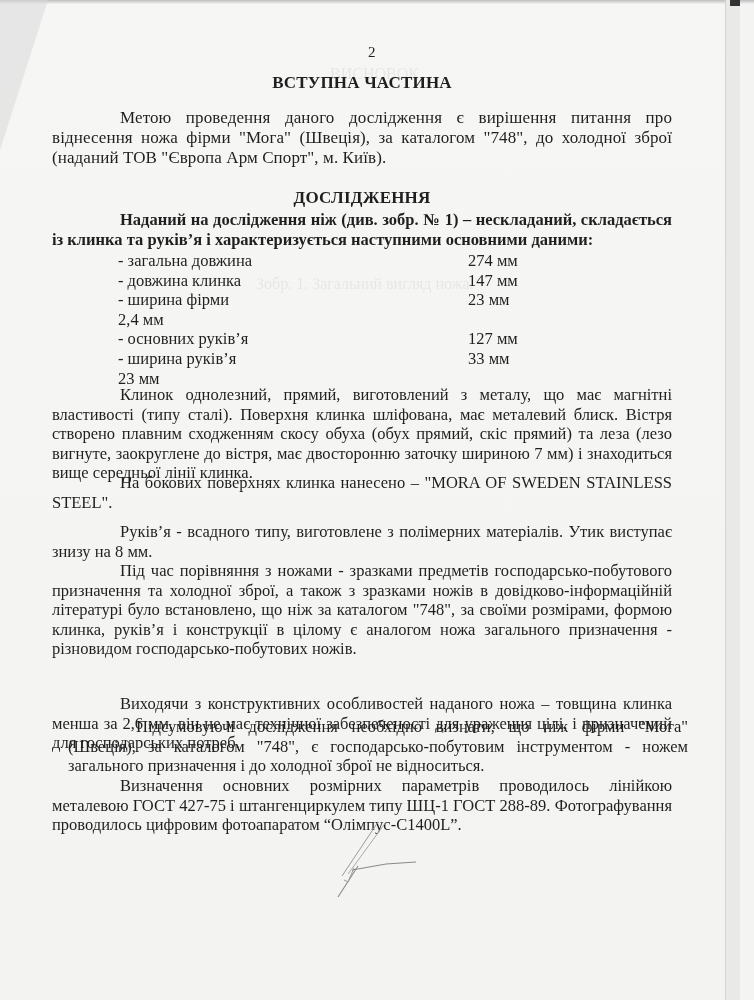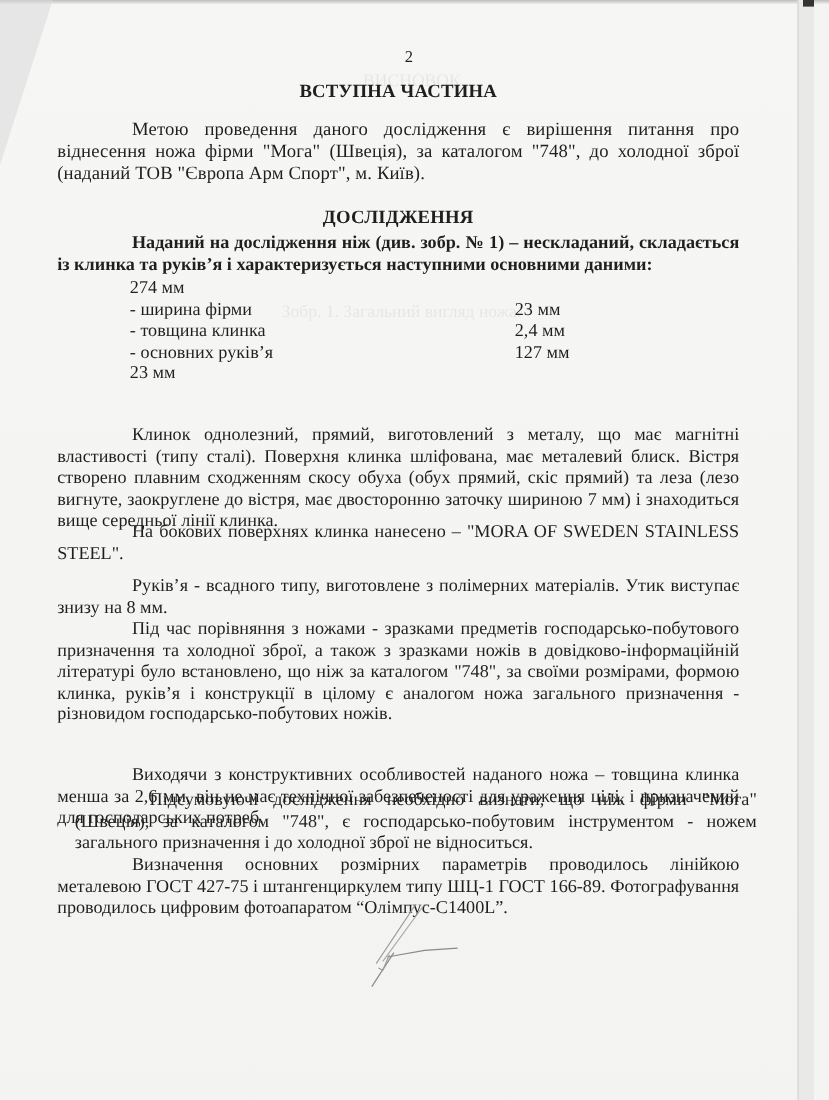--- a/index.html
+++ b/index.html
@@ -56,46 +56,54 @@
     <div class="pagenum" style="left:316px;">2</div>
 
     <div class="block h" style="top:73px;">ВСТУПНА ЧАСТИНА</div>
     <p class="block p ind intro" style="top:108px;line-height:20px;">Метою проведення даного дослідження є вирішення питання про віднесення ножа фірми "Мога" (Швеція), за каталогом "748", до холодної зброї (наданий ТОВ "Європа Арм Спорт", м. Київ).</p>
 
     <div class="block h" style="top:188px;">ДОСЛІДЖЕННЯ</div>
     <p class="block p ind" style="top:210px;line-height:20px;font-weight:bold;">Наданий на дослідження ніж (див. зобр. № 1) – нескладаний, складається із клинка та руків’я і характеризується наступними основними даними:</p>
 
     <div class="spec" style="top:251px;left:66px;">
       <div class="spec-row">
+          <span class="spec-label">- загальна довжина</span>
           <span class="spec-value">274 мм</span>
+        </div>
+      <div class="spec-row">
+          <span class="spec-label">- довжина клинка</span>
+          <span class="spec-value">147 мм</span>
         </div>
       <div class="spec-row">
           <span class="spec-label">- ширина фірми</span>
           <span class="spec-value">23 мм</span>
         </div>
       <div class="spec-row">
-          <span class="spec-label">- товщина клинка</span>
           <span class="spec-value">2,4 мм</span>
         </div>
       <div class="spec-row">
           <span class="spec-label">- основних руків’я</span>
           <span class="spec-value">127 мм</span>
+        </div>
+      <div class="spec-row">
+          <span class="spec-label">- ширина руків’я</span>
+          <span class="spec-value">33 мм</span>
         </div>
       <div class="spec-row">
           <span class="spec-value">23 мм</span>
         </div>
     </div>
 
     <p class="block p ind" style="top:385px;line-height:19.5px;">Клинок однолезний, прямий, виготовлений з металу, що має магнітні властивості (типу сталі). Поверхня клинка шліфована, має металевий блиск. Вістря створено плавним сходженням скосу обуха (обух прямий, скіс прямий) та леза (лезо вигнуте, заокруглене до вістря, має двосторонню заточку шириною 7 мм) і знаходиться вище середньої лінії клинка.</p>
     <p class="block p ind" style="top:473px;line-height:19.5px;">На бокових поверхнях клинка нанесено – "MORA OF SWEDEN STAINLESS STEEL".</p>
     <p class="block p ind" style="top:522px;line-height:19.5px;">Руків’я - всадного типу, виготовлене з полімерних матеріалів. Утик виступає знизу на 8 мм.</p>
     <p class="block p ind" style="top:561px;line-height:19.5px;">Під час порівняння з ножами - зразками предметів господарсько-побутового призначення та холодної зброї, а також з зразками ножів в довідково-інформаційній літературі було встановлено, що ніж за каталогом "748", за своїми розмірами, формою клинка, руків’я і конструкції в цілому є аналогом ножа загального призначення - різновидом господарсько-побутових ножів.</p>
     <p class="block p ind" style="top:694px;line-height:19.5px;">Виходячи з конструктивних особливостей наданого ножа – товщина клинка менша за 2,6 мм, він не має технічної забезпеченості для ураження цілі, і призначений для господарських потреб.</p>
     <p class="block p ind" style="top:717px;line-height:19.5px;margin-left:16px;">Підсумовуючі дослідження необхідно визнати, що ніж фірми "Мога" (Швеція), за каталогом "748", є господарсько-побутовим інструментом - ножем загального призначення і до холодної зброї не відноситься.</p>
-    <p class="block p ind" style="top:776px;line-height:19.5px;">Визначення основних розмірних параметрів проводилось лінійкою металевою ГОСТ 427-75 і штангенциркулем типу ШЦ-1 ГОСТ 166-89. Фотографування проводилось цифровим фотоапаратом “Олімпус-С1400L”.</p>
+    <p class="block p ind" style="top:776px;line-height:19.5px;">Визначення основних розмірних параметрів проводилось лінійкою металевою ГОСТ 427-75 і штангенциркулем типу ШЦ-1 ГОСТ 288-89. Фотографування проводилось цифровим фотоапаратом “Олімпус-С1400L”.</p>
   </div>
 
   <svg class="signature" width="140" height="80" viewBox="0 0 140 80">
     <path d="M60 0 L24 54" stroke="#9a9a9a" stroke-width="1" fill="none"></path>
     <path d="M68 0 L30 52" stroke="#a8a8a8" stroke-width="1" fill="none"></path>
     <path d="M34 48 L68 42 L98 40" stroke="#8a8a8a" stroke-width="1.1" fill="none"></path>
     <path d="M40 44 L20 75" stroke="#8a8a8a" stroke-width="1.1" fill="none"></path>
     <path d="M36 46 L30 60 L26 58" stroke="#9a9a9a" stroke-width="1" fill="none"></path>
   </svg>
 </div>

